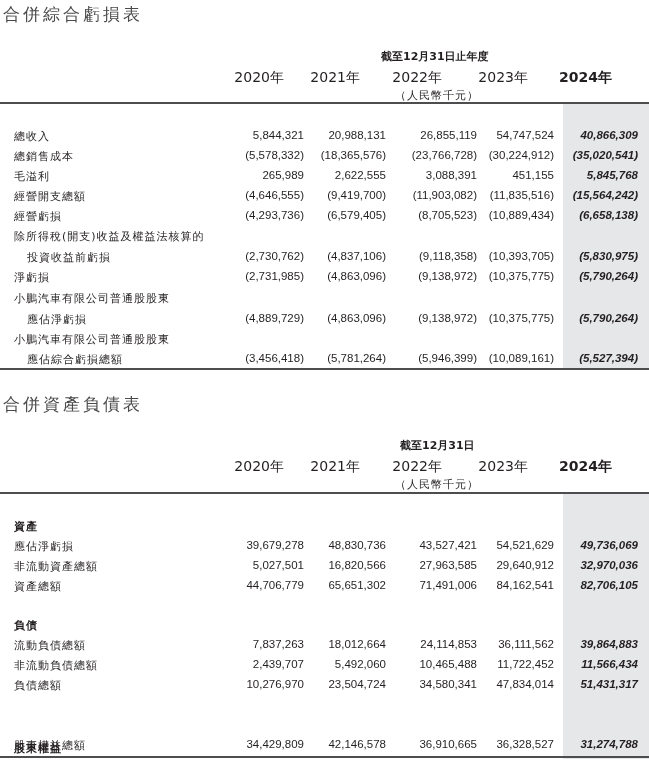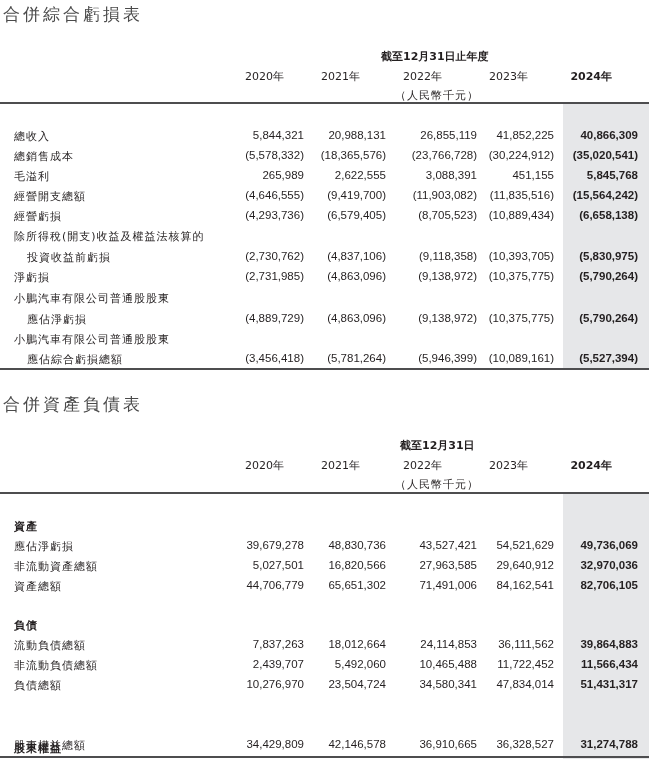--- a/index.html
+++ b/index.html
@@ -14,21 +14,21 @@
   #t2 { top: 393px; }
 
   .shade {
     position: absolute; left: 563px; width: 86px; background: #e6e7e9;
   }
 
   .hdr-period {
     position: absolute; font-size: 11px; font-weight: bold; color: #231f20; white-space: nowrap;
   }
   .hdr-year {
-    position: absolute; font-size: 11px; color: #231f20; text-align: right; width: 90px; white-space: nowrap;
+    position: absolute; font-size: 14px; color: #231f20; text-align: right; width: 90px; white-space: nowrap;
   }
   .hdr-year.bold { font-weight: bold; }
   .hdr-unit {
     position: absolute; font-size: 11px; color: #231f20; white-space: nowrap; letter-spacing: 1px;
   }
   .rule {
     position: absolute; left: 0; width: 649px; height: 2px; background: #4d4d4f;
   }
 
   .row {
@@ -36,21 +36,21 @@
   }
   .row .label {
     position: absolute; left: 14px; top: 3px; white-space: nowrap; letter-spacing: 1px; color: #231f20;
   }
   .row .label.indent { left: 27px; }
   .row .label.heading { font-weight: bold; }
   .row .v {
     position: absolute; top: 3px; text-align: right; width: 110px; white-space: nowrap; color: #231f20;
     font-family: "Liberation Sans", "DejaVu Sans", sans-serif; font-size: 11.5px;
   }
-  .row .v.bold { font-weight: bold; }
+  .row .v.bold { font-weight: bold; font-style: italic; }
   .c0 { left: 194px; }
   .c1 { left: 276px; }
   .c2 { left: 358px; margin-left: 9px; }
   .c3 { left: 444px; }
   .c4 { left: 528px; }
 </style>
 </head>
 <body>
 
 <div id="t1" class="section-title">合併綜合虧損表</div>
@@ -65,21 +65,21 @@
 <div class="hdr-year bold" style="left:522px; top:69px;">2024年</div>
 <div class="hdr-unit" style="left:395px; top:88px;">（人民幣千元）</div>
 <div class="rule" style="top:102px;"></div>
 
 <div>
   <div class="row" style="top:126px;">
     <span class="label">總收入</span>
     <span class="v c0">5,844,321</span>
     <span class="v c1">20,988,131</span>
     <span class="v c2">26,855,119</span>
-    <span class="v c3">41,852,225</span>
+    <span class="v c3">54,747,524</span>
     <span class="v c4 bold">40,866,309</span>
   </div>
   <div class="row" style="top:146px;">
     <span class="label">總銷售成本</span>
     <span class="v c0">(5,578,332)</span>
     <span class="v c1">(18,365,576)</span>
     <span class="v c2">(23,766,728)</span>
     <span class="v c3">(30,224,912)</span>
     <span class="v c4 bold">(35,020,541)</span>
   </div>

